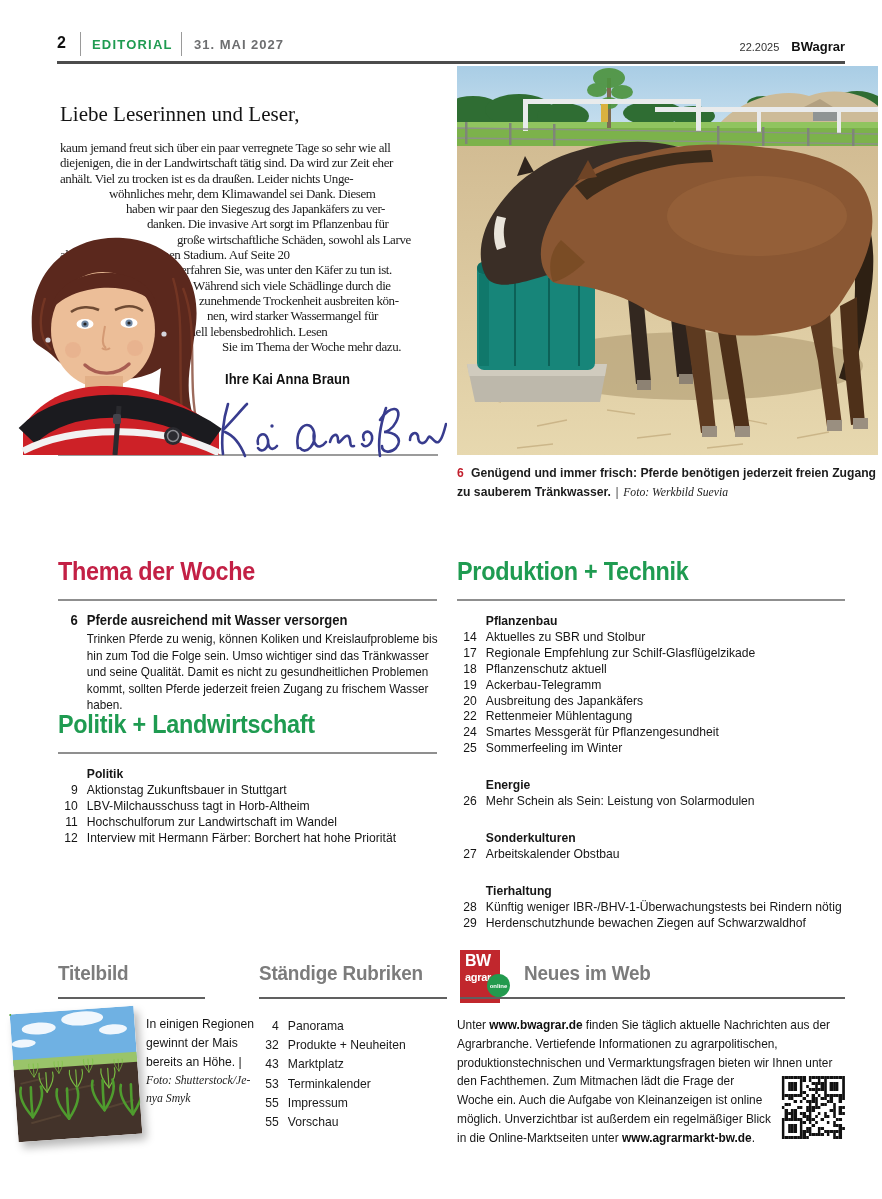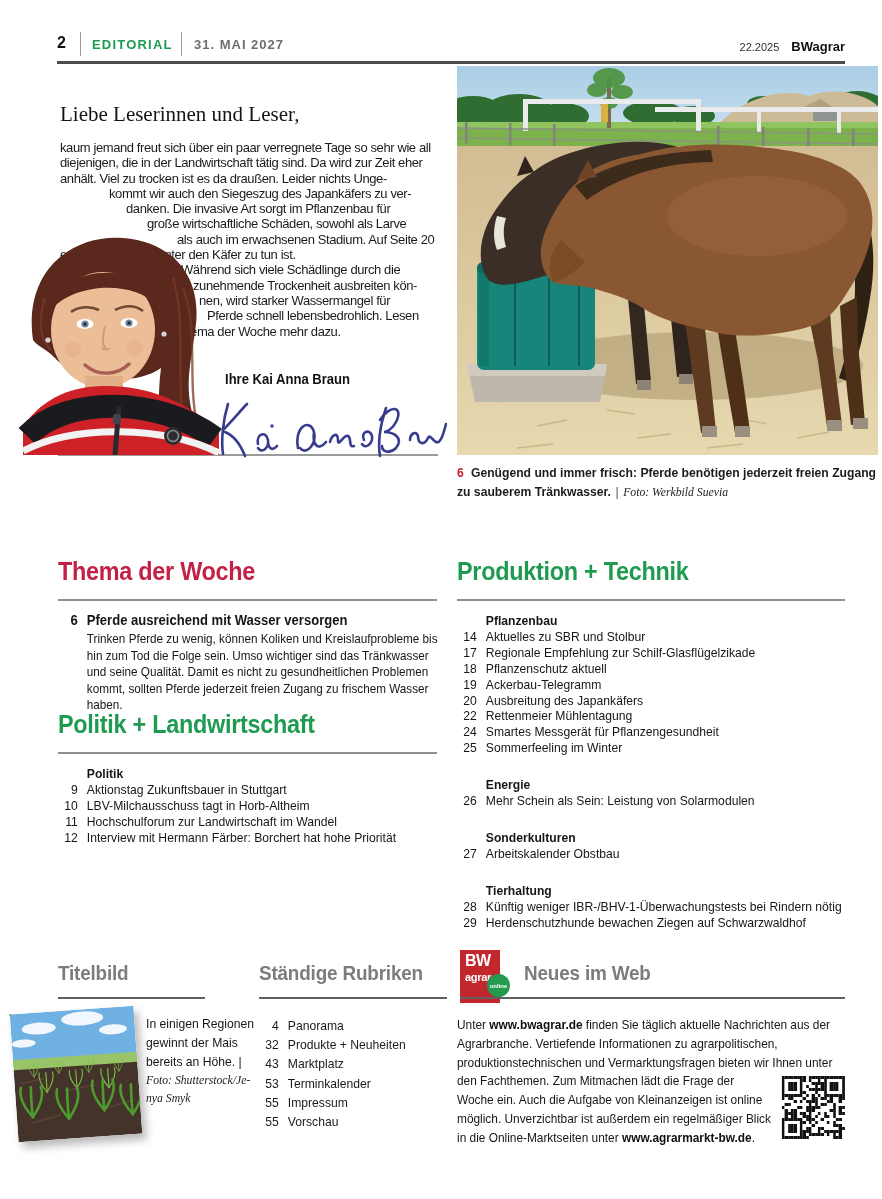--- a/index.html
+++ b/index.html
@@ -12,21 +12,21 @@
   .hdr-page{left:57px;top:34px;font-size:16px;font-weight:700;color:#111;}
   .hdr-bar{width:1px;height:24px;background:#9a9a9a;top:32px;}
   .hdr-section{left:92px;top:37px;font-size:13px;font-weight:700;letter-spacing:1.2px;color:#1f9b51;}
   .hdr-date{left:194px;top:37px;font-size:13px;font-weight:700;letter-spacing:1px;color:#6d6e70;}
   .hdr-right{left:600px;top:39px;width:245px;text-align:right;font-size:11px;color:#333;}
   .hdr-right b{font-size:13px;color:#111;margin-left:12px;}
   .hdr-rule{left:57px;top:61px;width:788px;height:3px;background:#4c4c4c;}
 
   
   .salutation{left:60px;top:102px;font-family:"Liberation Serif",serif;font-size:21px;color:#141414;}
-  .ed-lines{left:60px;top:140px;width:377px;font-family:Liberation Sans, sans-serif;
+  .ed-lines{left:60px;top:140px;width:377px;font-family:Liberation Serif, serif;
             font-size:13px;line-height:15.3px;letter-spacing:-0.4px;color:#1b1b1b;}
   .ed-lines .eline{white-space:nowrap;}
   .eline:nth-child(4){margin-left:49px;}  .eline:nth-child(5){margin-left:66px;}
   .eline:nth-child(6){margin-left:87px;}  .eline:nth-child(7){margin-left:117px;}
   .eline:nth-child(8){} .eline:nth-child(9){margin-left:121px;}
   .eline:nth-child(10){margin-left:133px;}.eline:nth-child(11){margin-left:139px;}
   .eline:nth-child(12){margin-left:147px;}.eline:nth-child(13){margin-left:79px;}
   .eline:nth-child(14){margin-left:162px;}.eline:nth-child(15){margin-left:165px;}
   .signoff{left:225px;top:371px;font-size:14.5px;font-weight:700;color:#111;}
   .ed-rule{left:58px;top:454px;width:380px;height:2px;background:#9b9b9b;}
@@ -198,21 +198,22 @@
 
   <div class="abs caption cx">
     <span class="cap-no">6</span><span>Genügend und immer frisch: Pferde benötigen jederzeit freien Zugang zu sauberem Tränkwasser.</span><span class="cap-sep">|</span><span class="cap-credit">Foto: Werkbild Suevia</span>
   </div>
 
   <div class="abs salutation">Liebe Leserinnen und Leser,</div>
   <div class="abs ed-lines">
     <div class="eline">kaum jemand freut sich über ein paar verregnete Tage so sehr wie all</div>
     <div class="eline">diejenigen, die in der Landwirtschaft tätig sind. Da wird zur Zeit eher</div>
     <div class="eline">anhält. Viel zu trocken ist es da draußen. Leider nichts Unge-</div>
-    <div class="eline">kommt wir auch den Siegeszug des Japankäfers zu ver-</div>
+    <div class="eline">wöhnliches mehr, dem Klimawandel sei Dank. Diesem</div>
+    <div class="eline">haben wir paar den Siegeszug des Japankäfers zu ver-</div>
     <div class="eline">danken. Die invasive Art sorgt im Pflanzenbau für</div>
     <div class="eline">große wirtschaftliche Schäden, sowohl als Larve</div>
     <div class="eline">als auch im erwachsenen Stadium. Auf Seite 20</div>
     <div class="eline">erfahren Sie, was unter den Käfer zu tun ist.</div>
     <div class="eline">Während sich viele Schädlinge durch die</div>
     <div class="eline">zunehmende Trockenheit ausbreiten kön-</div>
     <div class="eline">nen, wird starker Wassermangel für</div>
     <div class="eline">Pferde schnell lebensbedrohlich. Lesen</div>
     <div class="eline">Sie im Thema der Woche mehr dazu.</div>
   </div>

